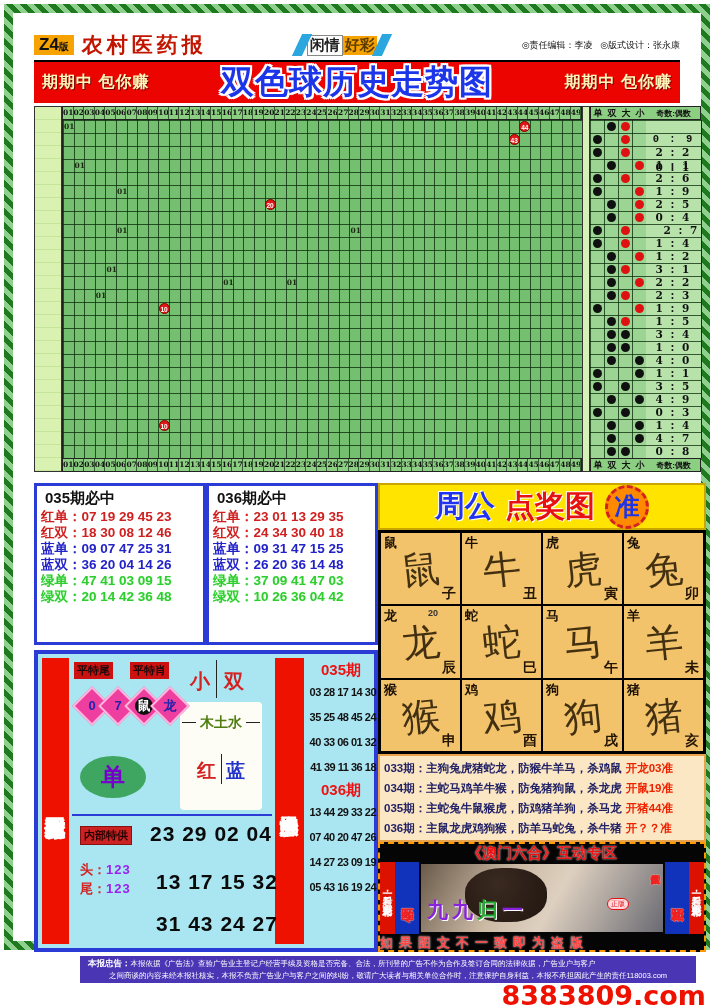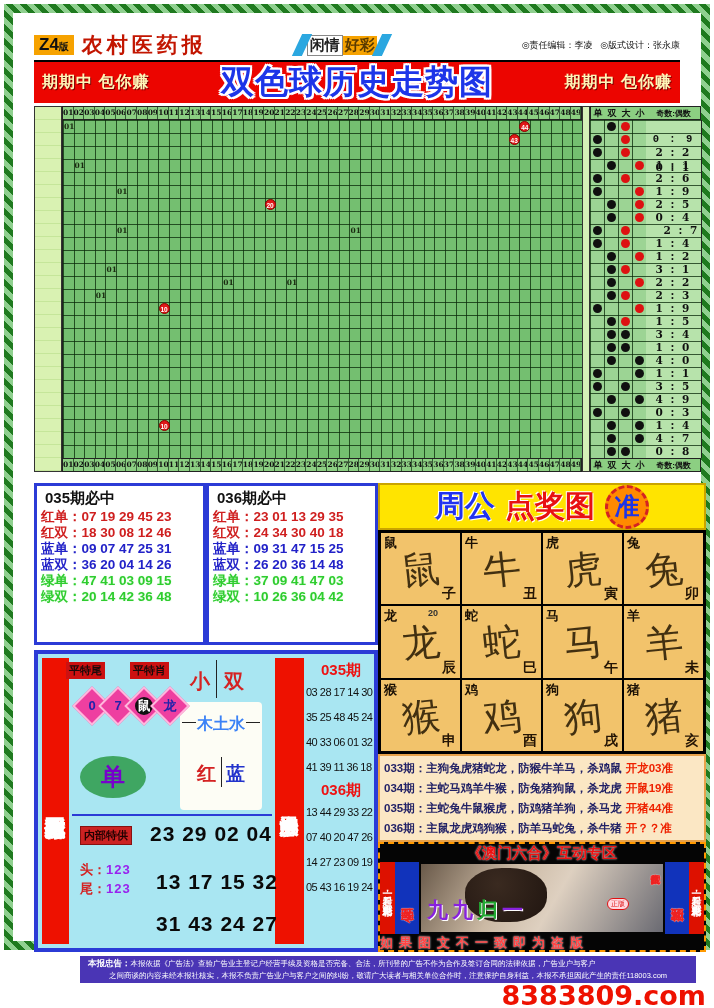--- a/index.html
+++ b/index.html
@@ -86,31 +86,31 @@
   .seven-strip{left:4px;top:4px;width:27px;height:286px;background:#ee1100;}
   .seven-strip span{display:block;width:100%;height:100%;writing-mode:vertical-rl;text-orientation:upright;color:#fff;font-weight:bold;font-size:21px;text-align:center;line-height:27px;}
   .tab{position:absolute;background:#cc1111;color:#1a0a0a;font-size:11px;font-weight:bold;padding:1px 3px;}
   .diamond{position:absolute;width:24px;height:24px;background:#ee3fa0;border:2px solid #ffb8dd;transform:rotate(45deg);}
   .diamond b{display:block;transform:rotate(-45deg);text-align:center;line-height:24px;font-size:13px;color:#2222aa;}
   .diamond b.hl{color:#fff;background:#111;border-radius:50%;width:18px;height:18px;line-height:18px;margin:3px auto;}
   .oval{position:absolute;width:66px;height:42px;border-radius:50%;background:#3fa662;display:flex;align-items:center;justify-content:center;color:#7700cc;font-size:24px;font-weight:bold;}
   .xs{position:absolute;font-size:20px;font-weight:bold;color:#d42222;}
   .xs-div{position:absolute;width:1px;background:#222;}
   .wcard{position:absolute;background:#fdfdf5;border-radius:4px;}
-  .wc-elem{text-align:center;font-size:16px;font-weight:bold;color:#3b82f6;margin-top:12px;position:relative;}
+  .wc-elem{text-align:center;font-size:14px;font-weight:bold;color:#4d7c0f;margin-top:12px;position:relative;}
   .wc-elem:before,.wc-elem:after{content:"";position:absolute;top:8px;width:14px;height:1px;background:#222;}
   .wc-elem:before{left:2px;} .wc-elem:after{right:2px;}
   .wc-rb{display:flex;justify-content:center;gap:10px;margin-top:26px;font-size:19px;font-weight:bold;position:relative;}
   .wc-rb .r{color:#d42222;} .wc-rb .b{color:#2233cc;}
   .wc-rb:before{content:"";position:absolute;left:50%;top:-4px;width:1px;height:30px;background:#222;}
   .tail-strip{left:237px;top:4px;width:29px;height:286px;background:#ee1100;}
   .tail-strip span{display:block;width:100%;height:100%;writing-mode:vertical-rl;text-orientation:upright;color:#fff;font-weight:bold;font-size:19px;text-align:center;line-height:29px;}
   .numcol{left:268px;top:4px;width:70px;height:286px;padding-top:2px;box-sizing:border-box;}
   .nc-title{color:#ee1111;font-weight:bold;font-size:15px;text-align:center;line-height:20px;}
-  .nc-row{color:#111;font-weight:normal;font-size:11px;text-align:left;line-height:25px;white-space:nowrap;letter-spacing:-0.5px;}
+  .nc-row{color:#111;font-weight:bold;font-size:11px;text-align:right;line-height:25px;white-space:nowrap;letter-spacing:-0.5px;}
   .insider{position:absolute;background:#cc2222;color:#200;font-size:11px;font-weight:bold;padding:1px 3px;border:1px solid #881111;}
   .bignums{position:absolute;color:#0a0a0a;font-weight:bold;font-size:21px;letter-spacing:1px;}
   .ht-label{color:#d42222;font-weight:bold;font-size:13px;}
   .ht-val{color:#9922ee;font-weight:bold;font-size:13px;letter-spacing:1px;}
   .divline{position:absolute;height:2px;background:#2b3bd6;}
   
   .footbar{left:80px;top:956px;width:616px;height:27px;background:#4a35b5;color:#fff;font-size:7.5px;line-height:12px;padding:1px 8px;box-sizing:border-box;white-space:nowrap;overflow:hidden;}
   .footbar b{font-size:8.5px;}
   .site{right:8px;top:980px;color:#ee1100;font-weight:bold;font-size:27px;font-family:"DejaVu Sans",sans-serif;}
 </style>
@@ -468,21 +468,21 @@
       <div class="vstrip in-red">一起看，更精彩！</div>
     </div>
     <div class="in-warning">如果图文不一致即为盗版</div>
   </div>
 </div>
 
 <div class="abs lpanel">
   <div class="abs seven-strip">
       <span>七星彩合数分布图</span>
     </div>
-  <div class="tab" style="left:28px;top:8px;">平特尾</div>
+  <div class="tab" style="left:36px;top:8px;">平特尾</div>
   <div class="tab" style="left:92px;top:8px;">平特肖</div>
 
   <div class="oval" style="left:42px;top:102px;">单</div>
   <div class="xs" style="left:152px;top:14px;">小</div>
   <div class="xs-div" style="left:178px;top:6px;height:38px;"></div>
   <div class="xs" style="left:186px;top:14px;">双</div>
   <div class="wcard" style="left:142px;top:48px;width:82px;height:108px;">
     <div class="wc-elem">木土水</div>
     <div class="wc-rb">
       <span class="r">红</span>

